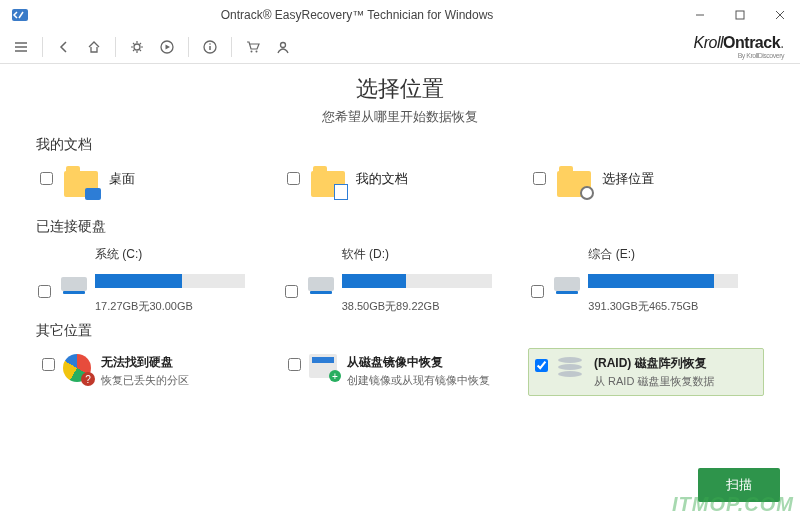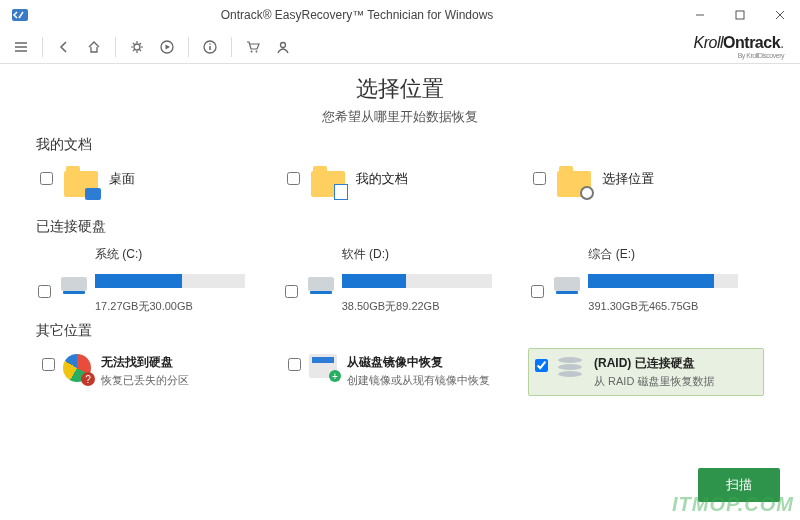--- a/index.html
+++ b/index.html
@@ -267,21 +267,21 @@
     <div class="other-card selected">
       <input type="checkbox" checked="" style="">
       <div class="ico">
           <div class="raid">
             <div class="d1"></div>
             <div class="d2"></div>
             <div class="d3"></div>
           </div>
         </div>
       <div class="labels">
-        <div class="t">(RAID) 已连接硬盘</div>
+        <div class="t">(RAID) 磁盘阵列恢复</div>
         <div class="d">从 RAID 磁盘里恢复数据</div>
       </div>
     </div>
   </div>
 </div>
 
 <div class="footer">
   <button class="scan-btn">扫描</button>
 </div>
 

